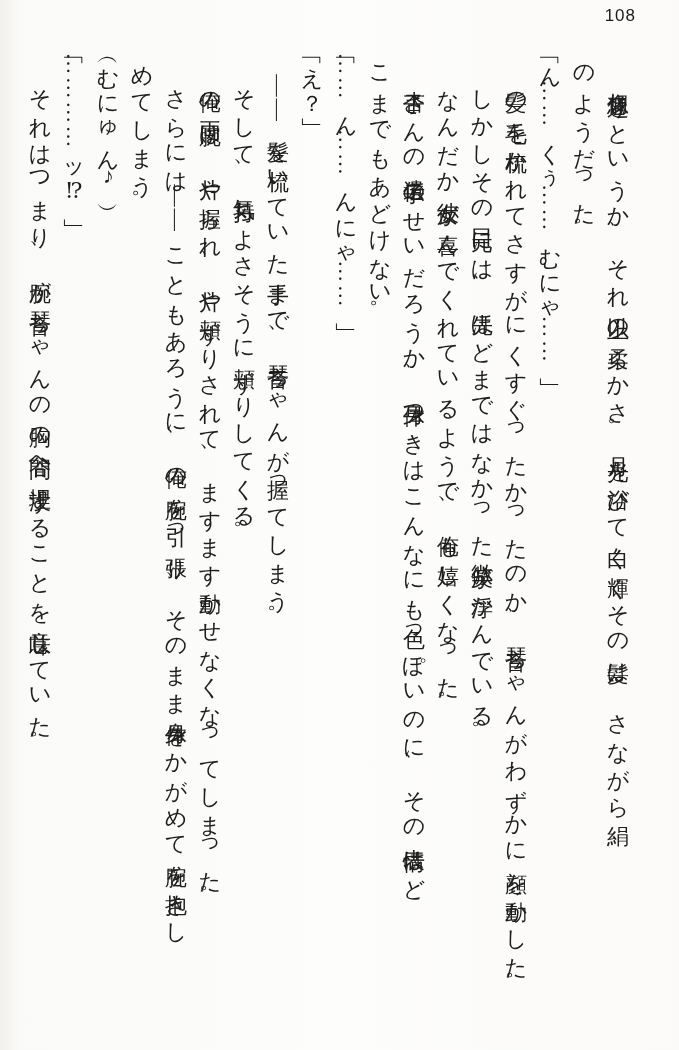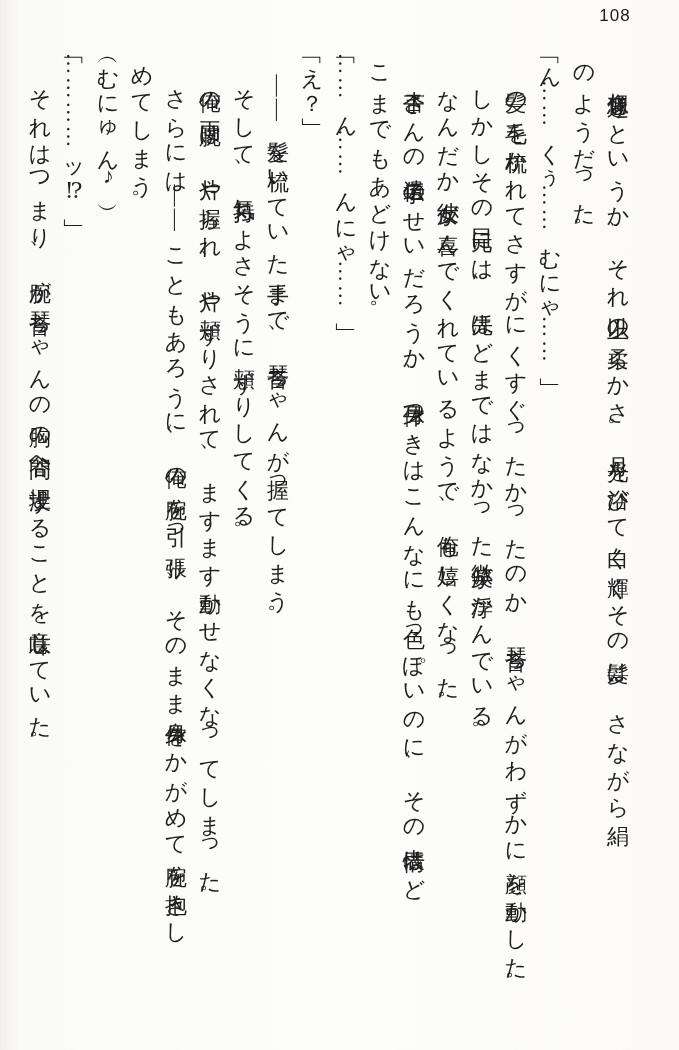--- a/index.html
+++ b/index.html
@@ -16,21 +16,21 @@
   .page {
     position: relative;
     width: 679px;
     height: 1050px;
   }
   .page-number {
     position: absolute;
     top: 6px;
     left: 594px;
     width: 42px;
-    text-align: center;
+    text-align: right;
     font-family: "Liberation Sans", "DejaVu Sans", sans-serif;
     font-size: 17px;
     font-weight: 500;
     letter-spacing: 1px;
     color: #1c1c1c;
   }
   .text-block {
     position: absolute;
     top: 50px;
     right: 44px;

